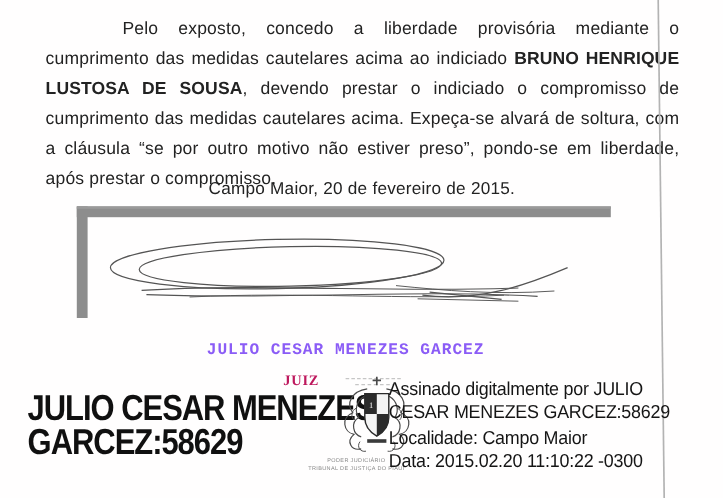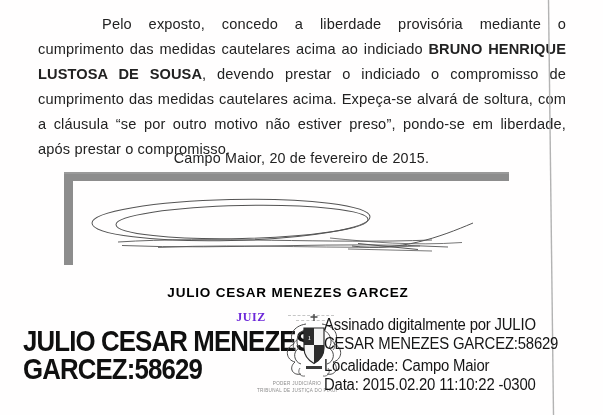--- a/index.html
+++ b/index.html
@@ -19,27 +19,27 @@
   
   .date-line{
     position:absolute;left:38px;top:150px;width:527px;text-align:center;
     font-size:14.3px;color:#222;letter-spacing:.2px;
   }
   
   .overlay{position:absolute;left:0;top:0;width:603px;height:415px;pointer-events:none;}
   
   .signer-name{
     position:absolute;left:38px;top:285px;width:500px;text-align:center;
-    font-family:Liberation Sans, sans-serif;font-weight:bold;font-size:13.5px;
-    color:#000000;letter-spacing:.8px;
+    font-family:Liberation Mono, monospace;font-weight:bold;font-size:13.5px;
+    color:#8b5cf6;letter-spacing:.8px;
   }
   .signer-title{
     position:absolute;left:38px;top:310px;width:426px;text-align:center;
     font-family:"Liberation Serif", serif;font-weight:bold;font-size:12px;
-    color:#6d28d9;letter-spacing:.6px;
+    color:#be185d;letter-spacing:.6px;
   }
   .artifact-dash{position:absolute;border-top:1.5px dashed #c6c6c6;}
   .dash1{left:288px;top:315px;width:46px;}
   .dash2{left:296px;top:320px;width:34px;}
   
   .cert-name{
     position:absolute;left:23px;top:327px;
     font-size:30px;line-height:27.5px;font-weight:bold;color:#101010;
     letter-spacing:-1px;transform:scaleX(.86);transform-origin:0 0;
     white-space:nowrap;font-stretch:condensed;

